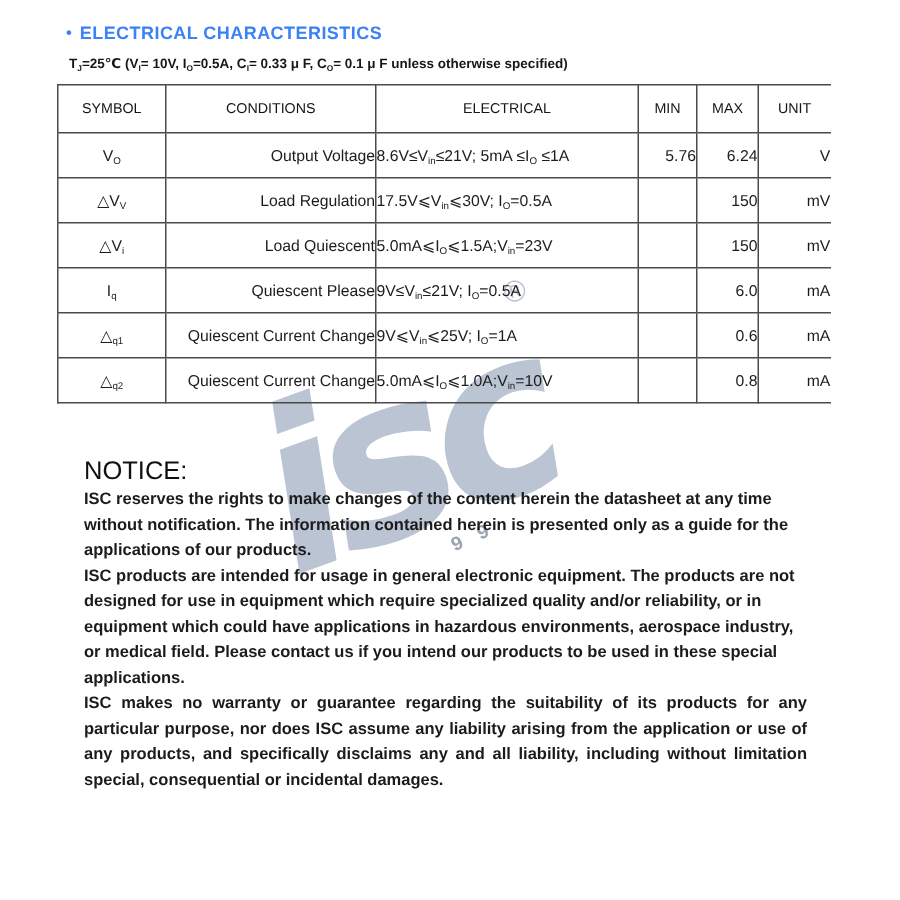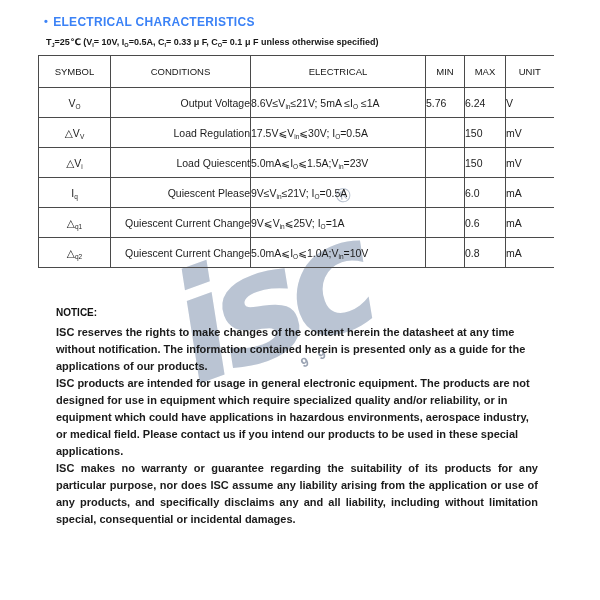--- a/index.html
+++ b/index.html
@@ -111,33 +111,33 @@
   }
   table.ec td {
     height: 29px;
     font-size: 10.5px;
     padding: 0;
     color: #1c1c1c;
   }
   td.sym { text-align: center; font-size: 11px; }
   td.par { text-align: right; padding-left: 9px; }
   td.con { text-align: left; padding-left: 9px; }
-  td.ctr { text-align: left; }
+  td.ctr { text-align: right; }
 
   
   .notice {
     margin: 36px 0 0 56px;
     width: 482px;
     font-size: 11px;
     line-height: 17px;
     color: #1b1b1b;
   }
   .notice-heading {
-    font-weight: bold;
-    font-size: 10px;
+    font-weight: normal;
+    font-size: 17px;
     margin: 0 0 3px 0;
     color: #111;
   }
   .notice p { margin: 0; font-weight: bold; }
   .notice p.justify { text-align: justify; }
 </style>
 </head>
 <body>
 
 <div class="watermark" aria-hidden="true">

